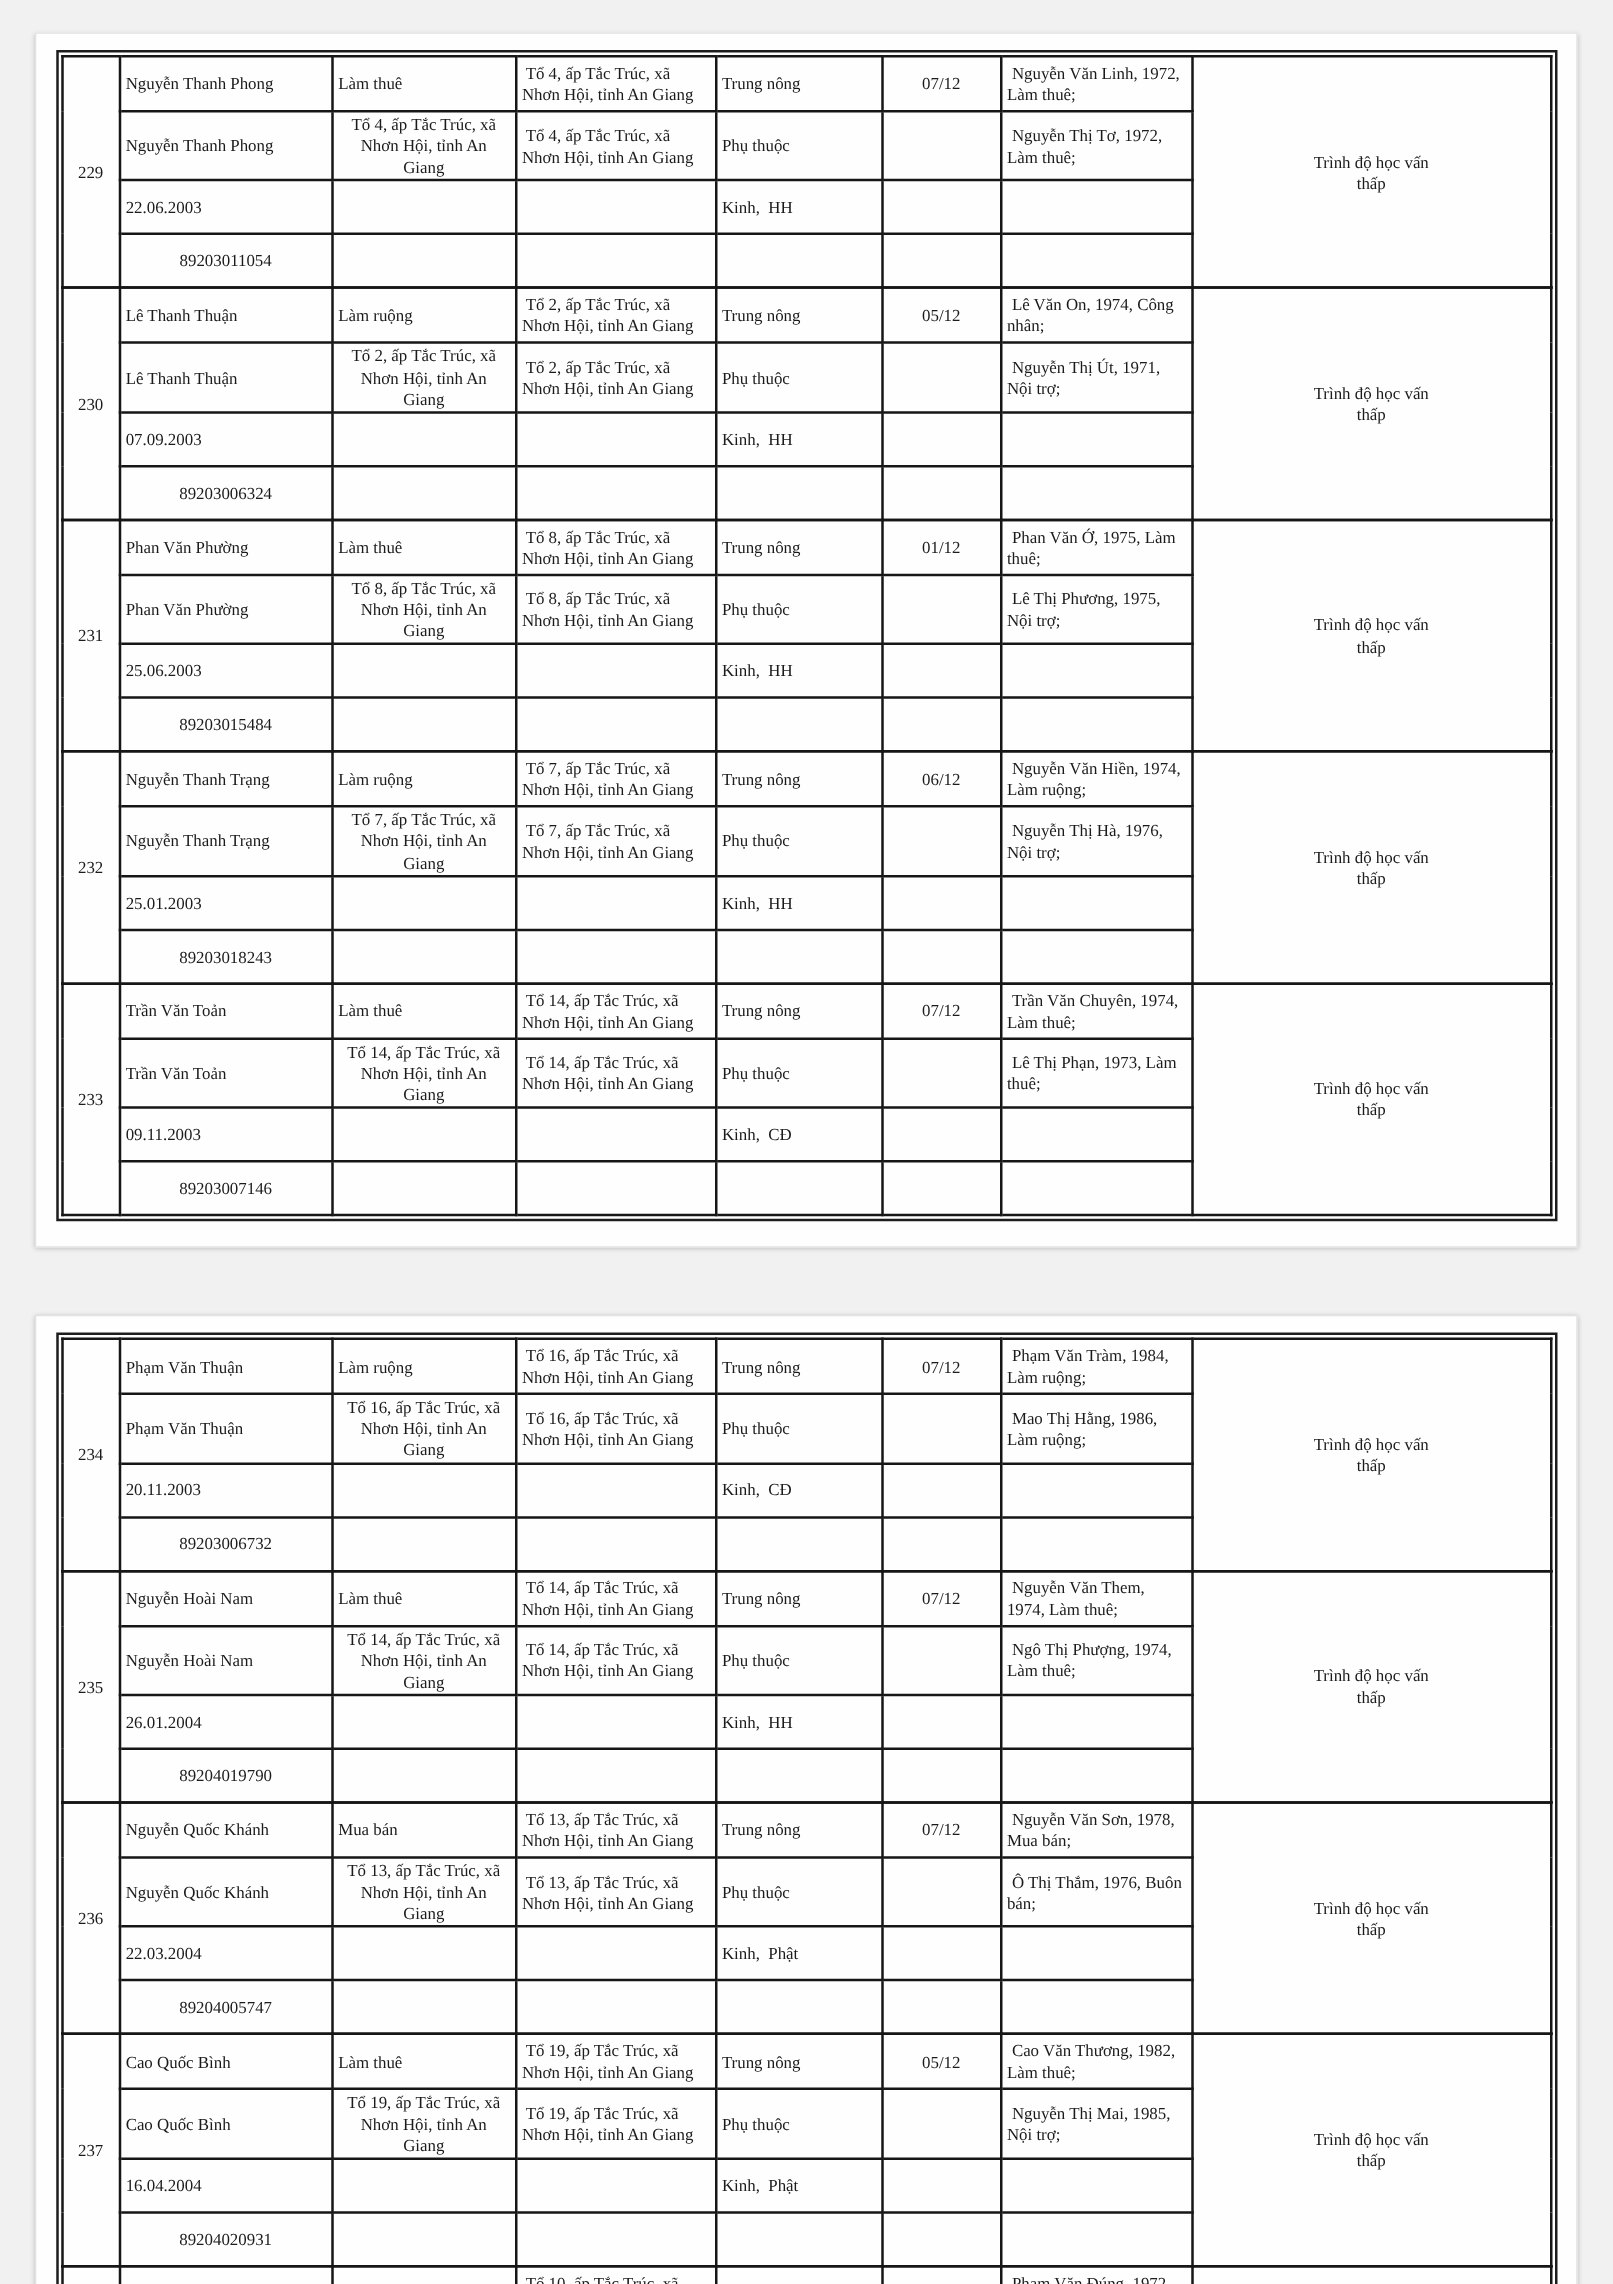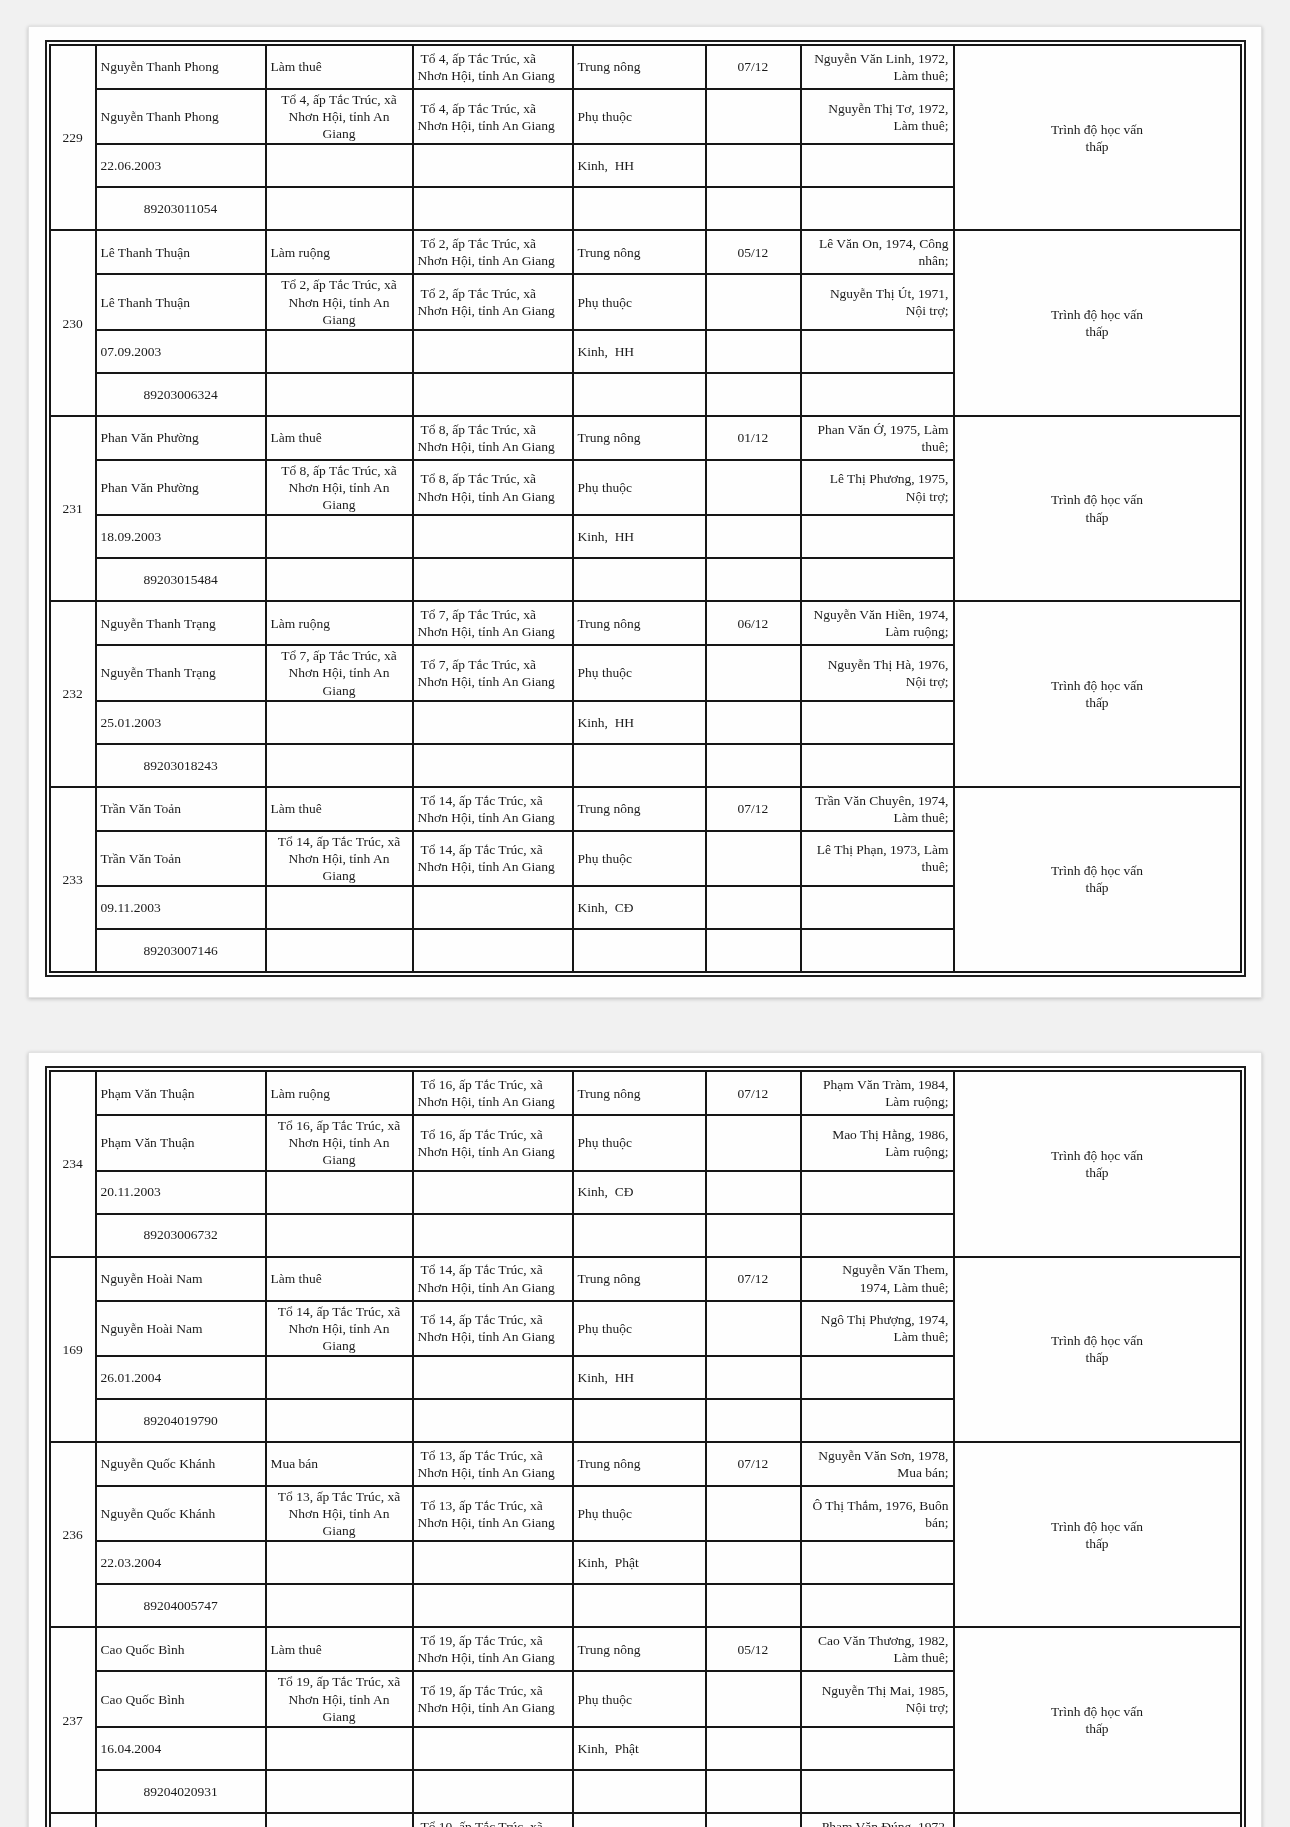--- a/index.html
+++ b/index.html
@@ -51,21 +51,21 @@
   tr.r3 td, tr.r4 td { height: 39px; }
 
   td.c-no   { text-align: center; font-size: 14px; border-radius: 15px; }
   td.c-name { padding-left: 12px; margin-top: 14px; }
   td.c-id   { padding-left: 4px; text-align: center; }
   td.c-occ  { padding-left: 10px; margin-left: 46px; }
   td.c-occ-addr { text-align: center; padding: 1px 3px; }
   td.c-addr { padding: 1px 3px 1px 5px; text-indent: 3px; }
   td.c-class { padding-left: 9px; white-space: pre-wrap; }
   td.c-score { text-align: center; }
-  td.c-parent { padding: 1px 3px 1px 4px; text-indent: 4px; text-align: right; }
+  td.c-parent { padding: 1px 3px 1px 4px; text-indent: 4px; }
   td.c-edu { text-align: center; font-family: Liberation Serif, serif; }
   .edu-inner {
     display: inline-block;
     max-width: 118px;
     text-align: center;
   }
 
   col.w-no    { width: 46px; }
   col.w-name  { width: 170px; }
   col.w-occ   { width: 147px; }
@@ -209,21 +209,21 @@
     </tr>
     <tr class="r2">
       <td class="c-name">Phan Văn Phường</td>
       <td class="c-occ c-occ-addr">Tổ 8, ấp Tắc Trúc, xã Nhơn Hội, tỉnh An Giang</td>
       <td class="c-addr">Tổ 8, ấp Tắc Trúc, xã Nhơn Hội, tỉnh An Giang</td>
       <td class="c-class">Phụ thuộc</td>
       <td class="c-score"></td>
       <td class="c-parent">Lê Thị Phương, 1975, Nội trợ;</td>
     </tr>
     <tr class="r3">
-      <td class="c-name">18.09.2003</td>
+      <td class="c-name">25.06.2003</td>
       <td></td>
       <td></td>
       <td class="c-class">Kinh,  HH</td>
       <td></td>
       <td></td>
     </tr>
     <tr class="r4">
       <td class="c-name c-id">89203015484</td>
       <td></td>
       <td></td>
@@ -399,21 +399,21 @@
             <col class="w-name">
             <col class="w-occ">
             <col class="w-addr">
       <col class="w-class">
             <col class="w-score">
             <col class="w-parent">
             <col class="w-edu">
     </colgroup>
     <tbody>
             <tr class="r1">
-      <td class="c-no" rowspan="4">169</td>
+      <td class="c-no" rowspan="4">235</td>
       <td class="c-name">Nguyễn Hoài Nam</td>
       <td class="c-occ">Làm thuê</td>
       <td class="c-addr">Tổ 14, ấp Tắc Trúc, xã Nhơn Hội, tỉnh An Giang</td>
       <td class="c-class">Trung nông</td>
       <td class="c-score">07/12</td>
       <td class="c-parent">Nguyễn Văn Them, 1974, Làm thuê;</td>
       <td class="c-edu" rowspan="4">
         <span class="edu-inner">Trình độ học vấn thấp</span>
       </td>
     </tr>

